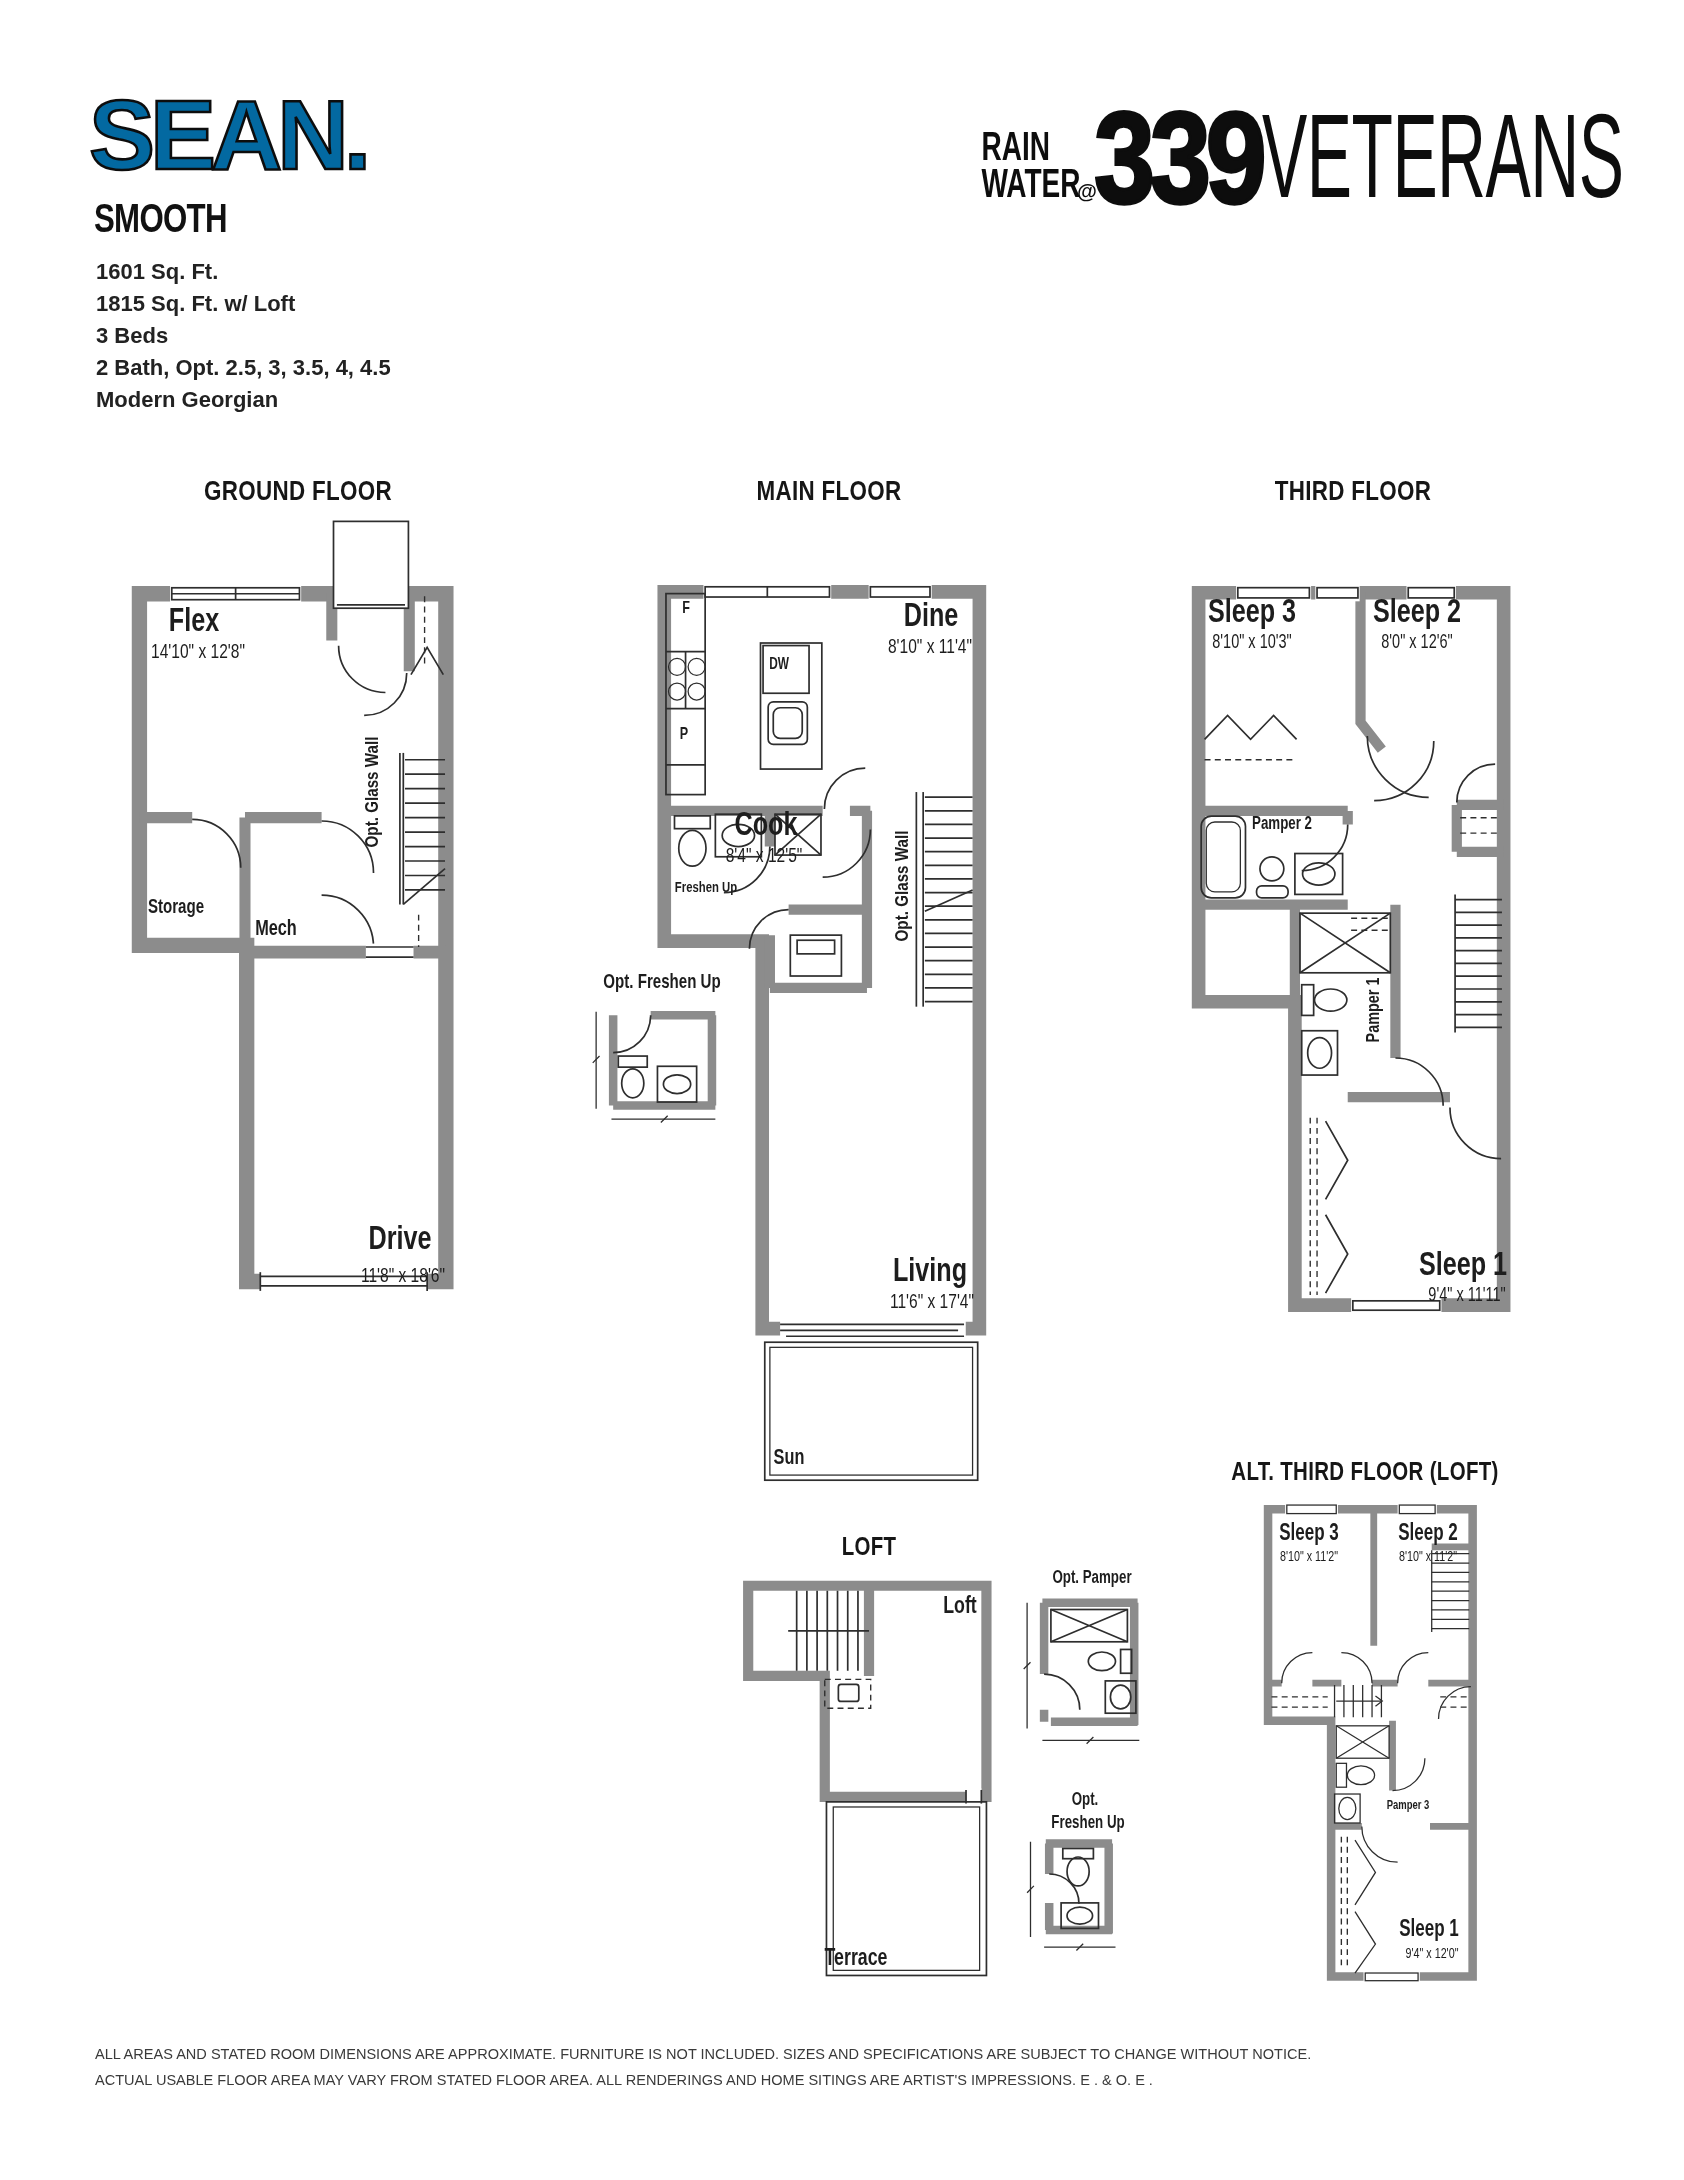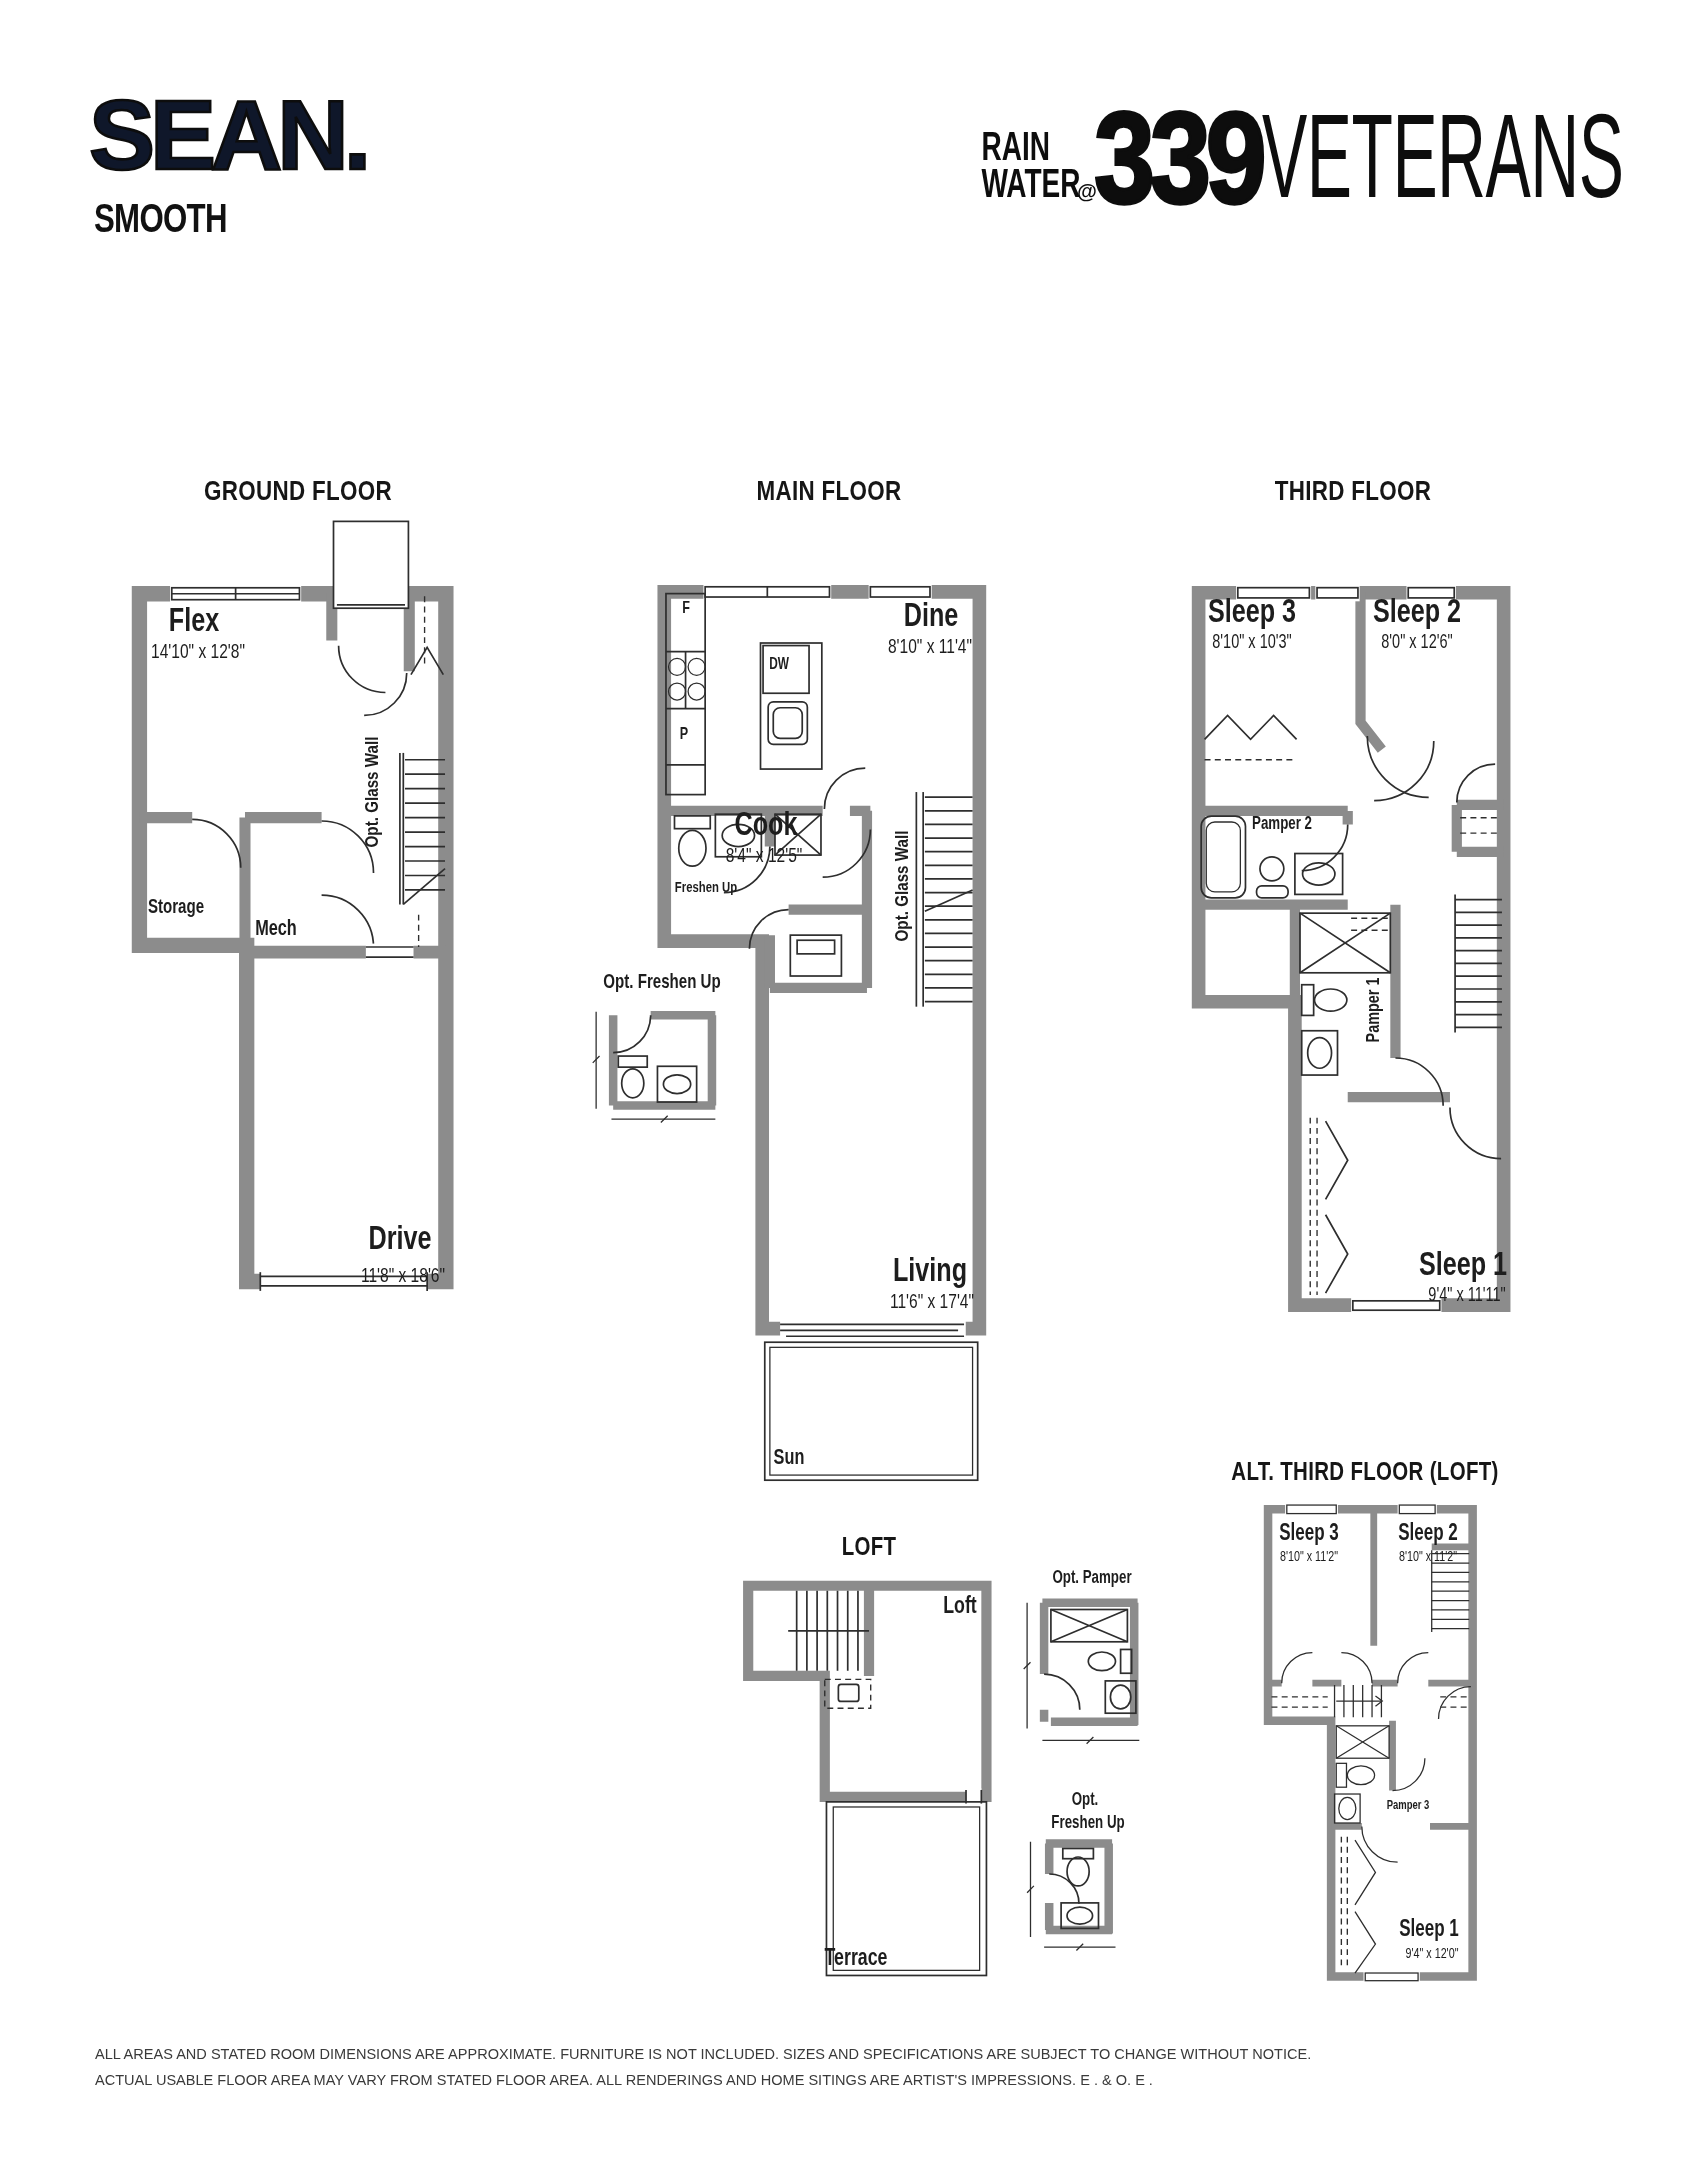--- a/index.html
+++ b/index.html
@@ -12,21 +12,21 @@
   svg .tnf{stroke:#2e2e2e;stroke-width:2;fill:#fff;}
   svg .wh{fill:#fff;stroke:none;}
   svg .dash{stroke:#2e2e2e;stroke-width:1.6;fill:none;stroke-dasharray:7 5;}
   .lbl{position:absolute;white-space:nowrap;font-weight:700;color:#1d1d1d;
        transform:translate(-50%,-50%) scaleX(0.74);}
   .lbl.n{font-weight:400;}
   .lbl.rot{transform:translate(-50%,-50%) rotate(-90deg) scaleX(0.80);}
   .title{position:absolute;white-space:nowrap;font-weight:700;letter-spacing:0.4px;
        transform:translate(-50%,-50%) scaleX(0.80);font-size:28px;color:#161616;}
   .brand{position:absolute;left:89px;top:78px;font-size:99px;font-weight:700;
-       letter-spacing:-5.1px;color:#0f172a;-webkit-text-stroke:2.6px #0d0d0d;}
+       letter-spacing:-5.1px;color:#0369a1;-webkit-text-stroke:2.6px #0d0d0d;}
   .planname{position:absolute;left:94px;top:196px;font-size:40px;font-weight:700;
        letter-spacing:-0.9px;transform:scaleX(0.78);transform-origin:left center;color:#111;}
   .specs{position:absolute;left:96px;top:256px;font-size:22px;font-weight:700;
        line-height:32px;color:#222;}
   .logo{position:absolute;left:939px;top:94px;display:flex;align-items:center;color:#0d0d0d;}
   .logo .stack{display:flex;flex-direction:column;align-items:flex-start;line-height:0.92;
        font-size:40px;font-weight:700;transform:scaleX(0.70);transform-origin:right center;margin-top:12px;}
   .logo .at{font-size:20.4px;font-weight:700;align-self:flex-end;margin:0 1.7px 20.4px -3.4px;}
   .logo .num{font-size:129px;line-height:1;font-weight:700;letter-spacing:-6px;
        -webkit-text-stroke:3.4px #0d0d0d;transform:scaleX(0.85);transform-origin:left center;margin-left:-5.1px;}
@@ -35,20 +35,27 @@
   .footer{position:absolute;left:95px;top:2041px;font-size:15px;line-height:25.6px;
        color:#3a3a3a;transform:scaleX(0.97);transform-origin:left top;font-weight:400;}
 </style>
 </head>
 <body>
 
 <div class="page">
 
   <div class="brand">SEAN.</div>
   <div class="planname">SMOOTH</div>
+  <div class="specs">
+    <div>1601 Sq. Ft.</div>
+    <div>1815 Sq. Ft. w/ Loft</div>
+    <div>3 Beds</div>
+    <div>2 Bath, Opt. 2.5, 3, 3.5, 4, 4.5</div>
+    <div>Modern Georgian</div>
+  </div>
 
   <div class="logo">
     <div class="stack">
       <span>RAIN</span>
       <span>WATER</span>
     </div>
     <div class="at">@</div>
     <div class="num">339</div>
     <div class="nm">VETERANS</div>
   </div>

